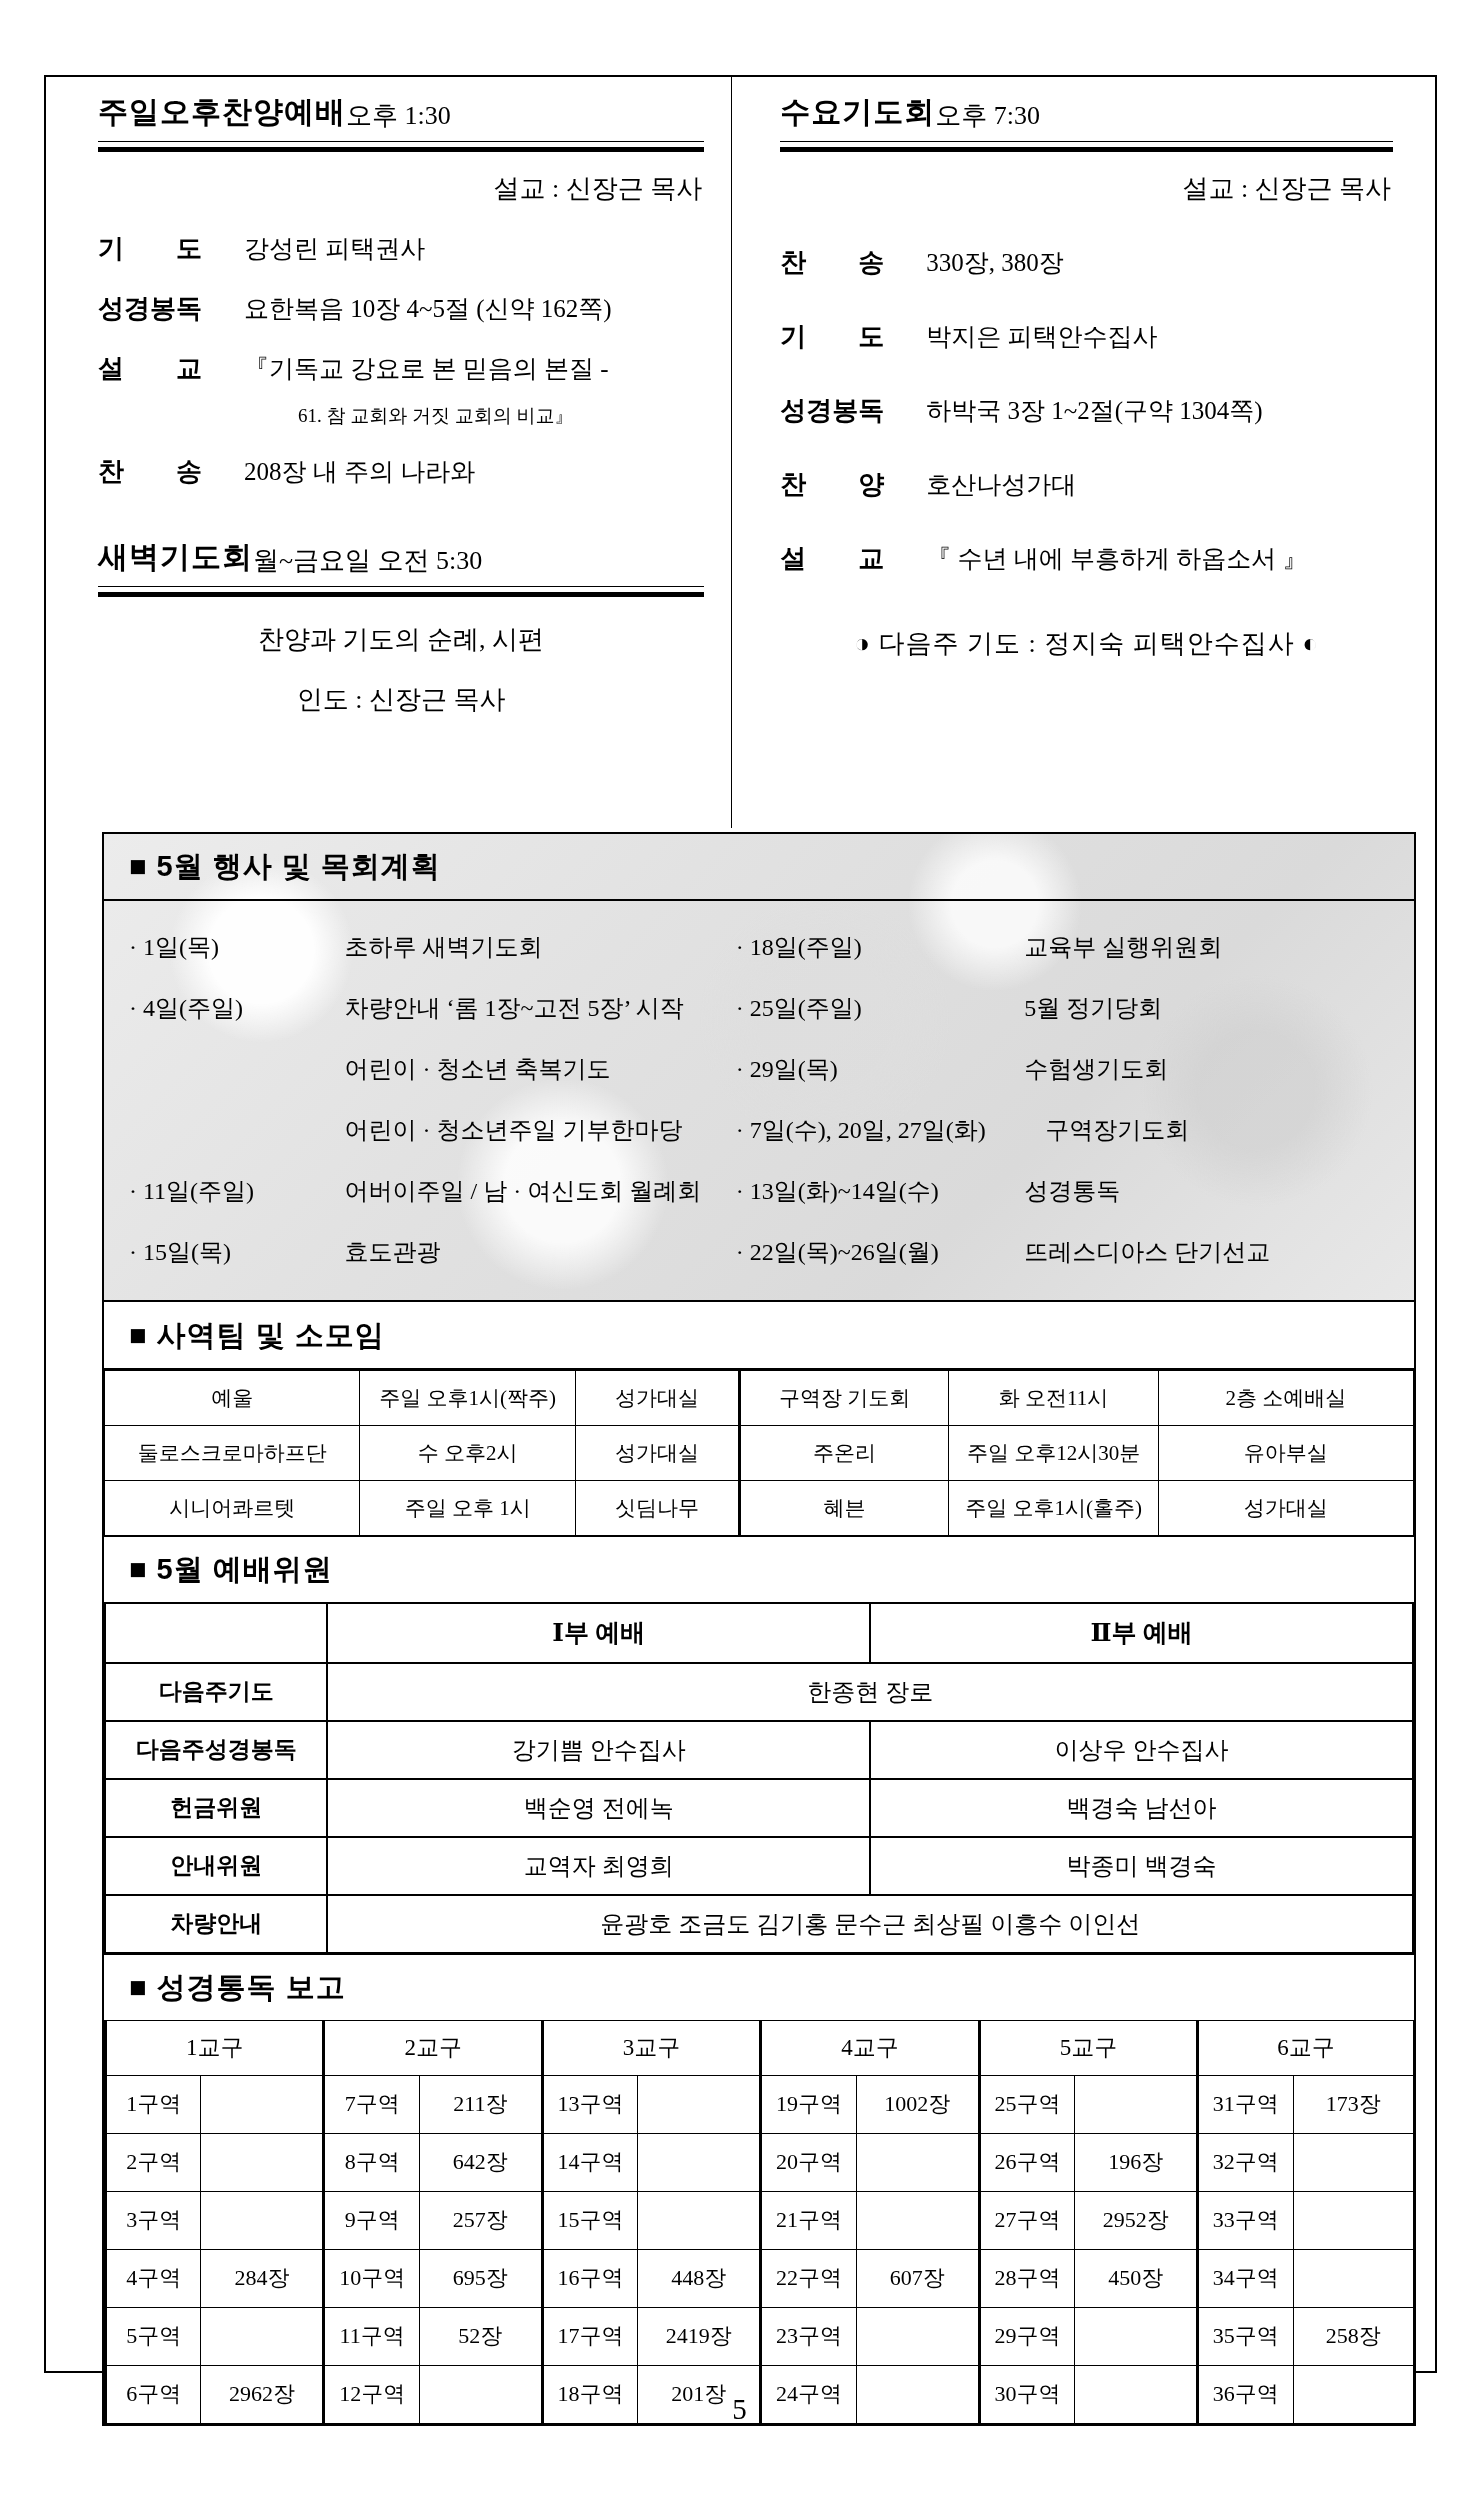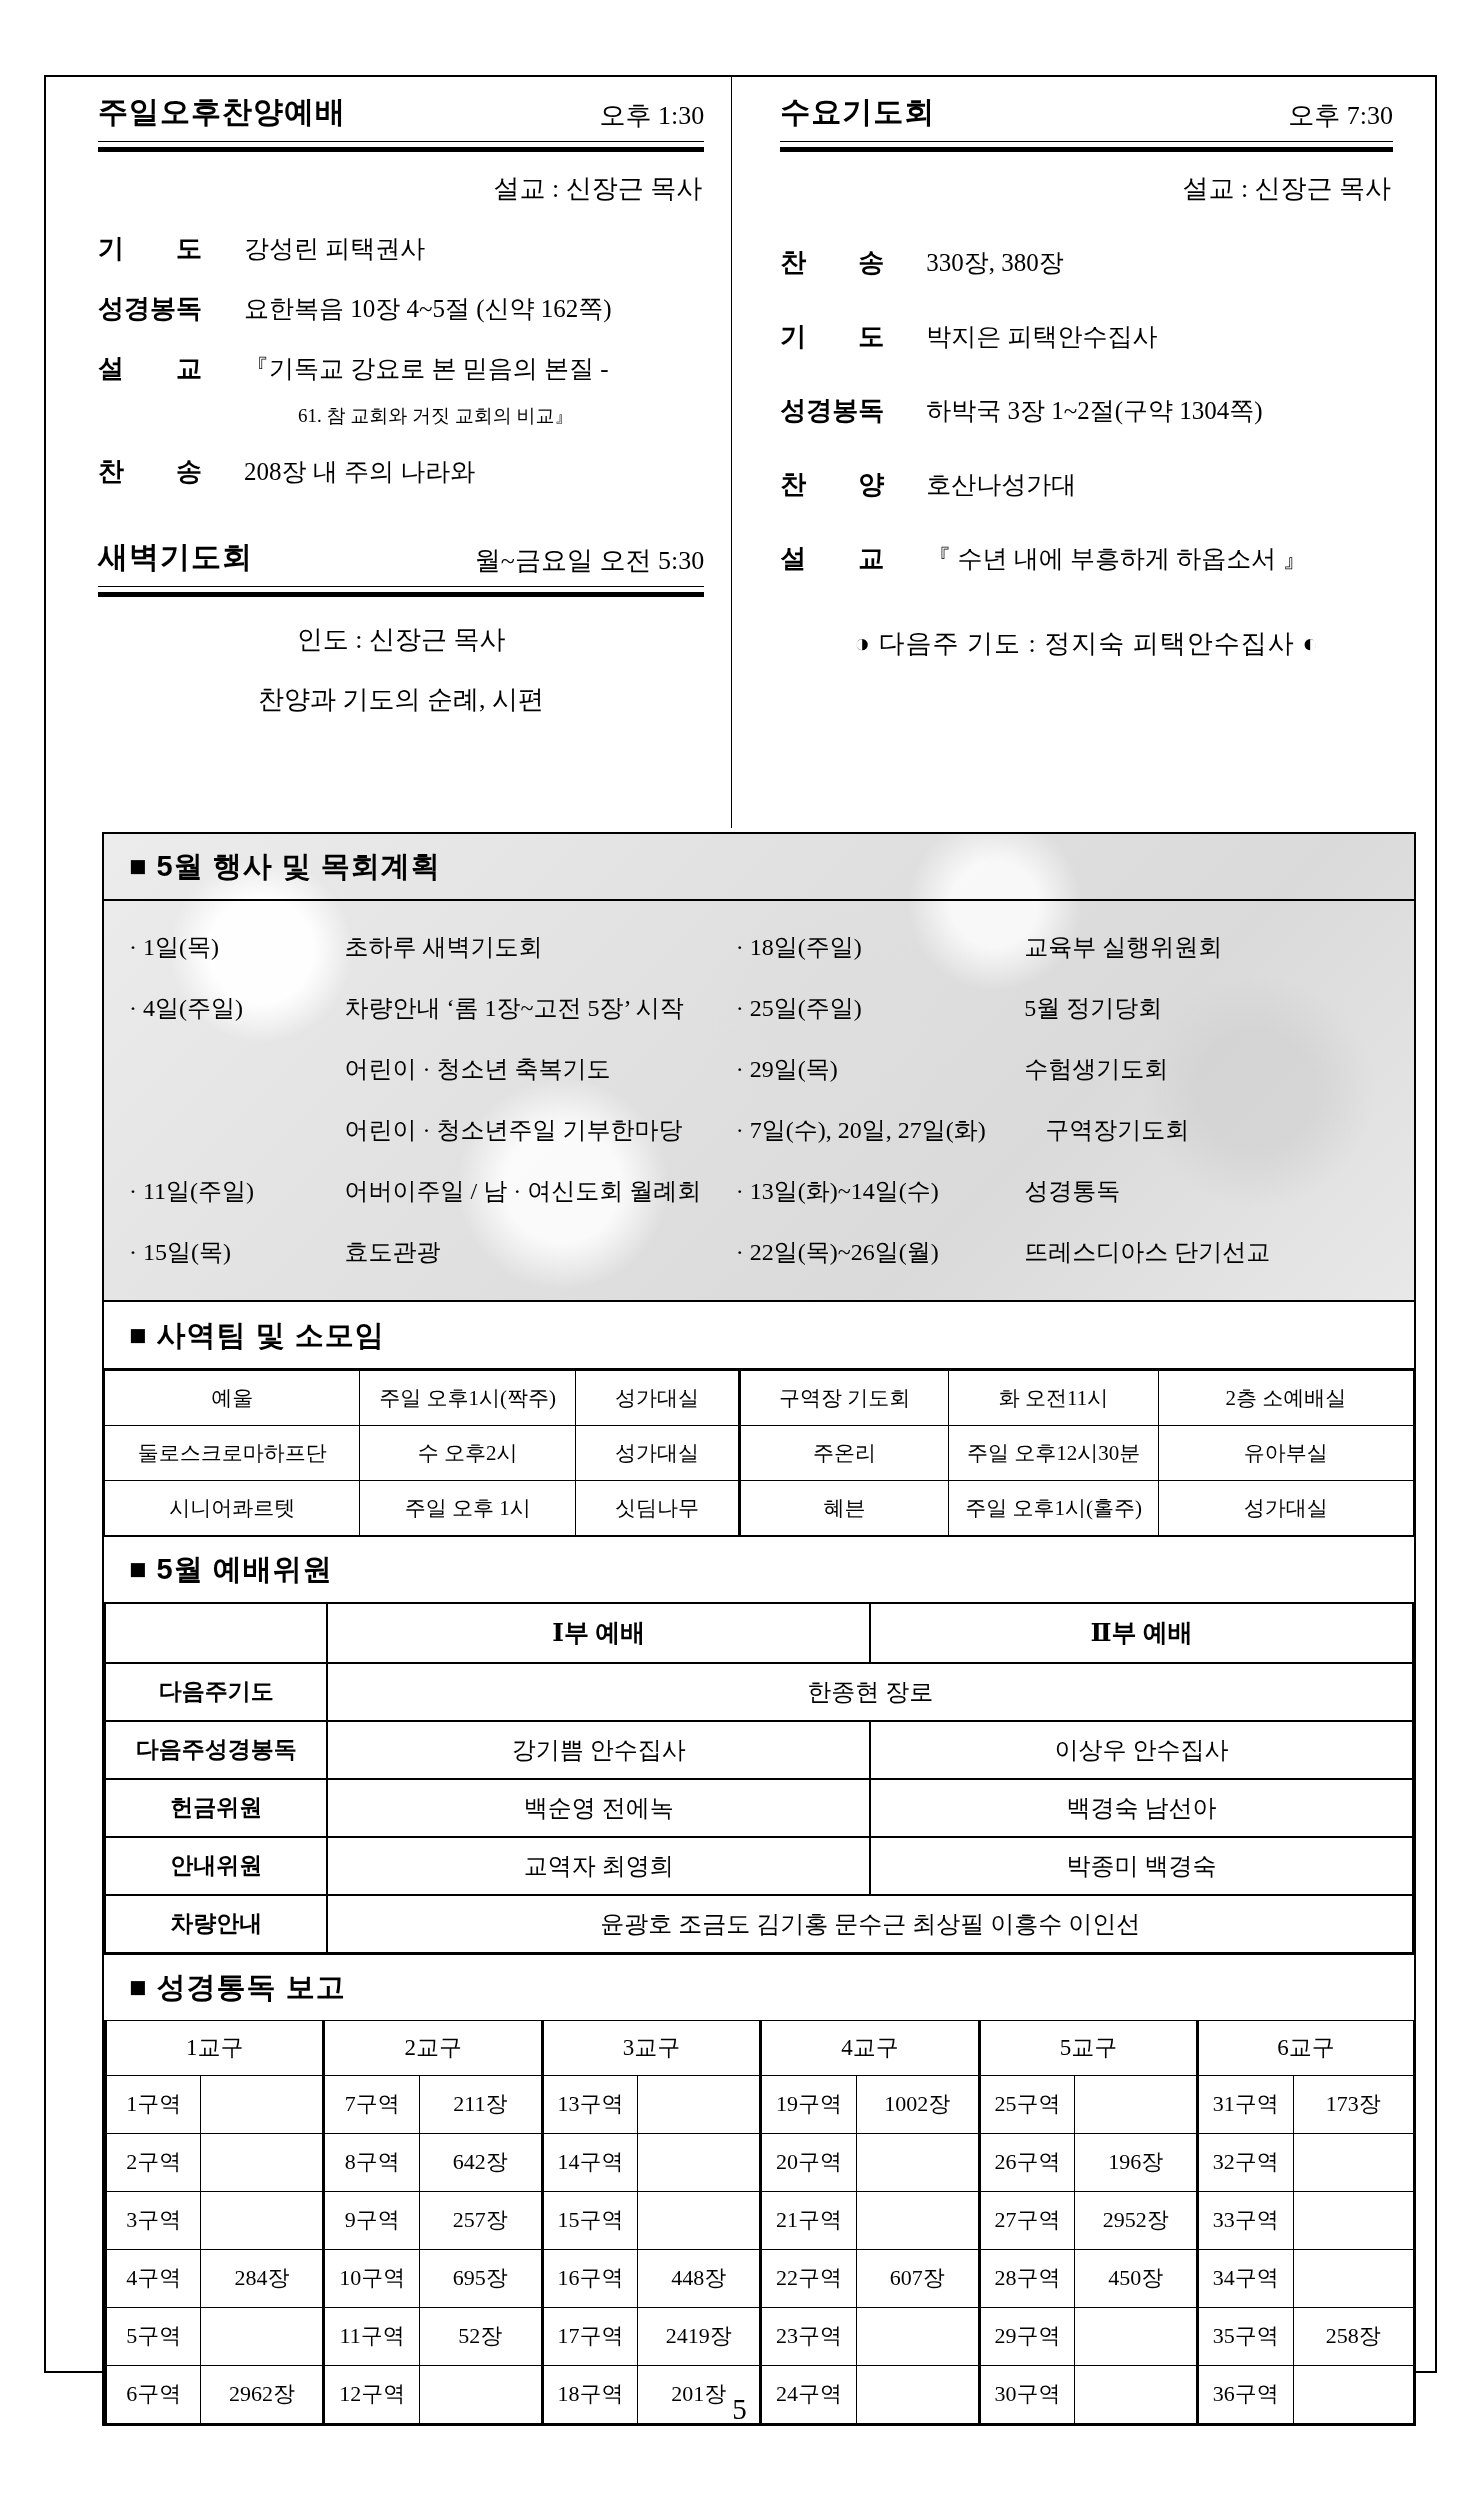--- a/index.html
+++ b/index.html
@@ -4,21 +4,21 @@
 <style>
   html,body{margin:0;padding:0;background:#fff;width:1479px;height:2500px;position:relative;
     font-family:"Liberation Serif","DejaVu Serif",serif;color:#000;}
   .frame{position:absolute;left:44px;top:75px;width:1393px;height:2298px;border:2.9px solid #000;
     box-sizing:border-box;background:#fff;}
   
   .cols{display:flex;height:751px;}
   .col{box-sizing:border-box;}
   .col-left{width:49.4%;border-right:1.9px solid #000;padding:15.4px 27px 0 52px;}
   .col-right{flex:1;padding:15.4px 42px 0 48px;}
-  .svc-head{display:flex;justify-content:space-between;align-items:flex-end;}
+  .svc-head{display:flex;justify-content:flex-start;align-items:flex-end;}
   .svc-title{font-family:"Liberation Sans","DejaVu Sans",sans-serif;font-weight:bold;font-size:30px;letter-spacing:1px;}
   .svc-time{font-size:26px;}
   .rule2{margin-top:7.7px;border-top:1.9px solid #000;border-bottom:5.8px solid #000;height:4.8px;}
   .preacher{text-align:right;font-size:26px;margin:19px 1.9px 13.5px 0;}
   .svc-item{display:flex;align-items:baseline;margin-top:25px;}
   .col-right .svc-item{margin-top:39px;}
   .svc-label{font-family:Liberation Mono, monospace;font-weight:bold;font-size:26px;
     min-width:146px;white-space:pre;}
   .svc-text{font-size:25px;}
   .svc-text2{font-size:19px;margin:17.3px 0 0 200px;}
@@ -93,22 +93,22 @@
         <span class="svc-label">찬　　송</span>
         <span class="svc-text">208장 내 주의 나라와</span>
       </div>
 
       <div class="dawn-block">
         <div class="svc-head">
           <span class="svc-title">새벽기도회</span>
           <span class="svc-time">월~금요일 오전 5:30</span>
         </div>
         <div class="rule2"></div>
+        <div class="centered-line">찬양과 기도의 순례, 시편</div>
         <div class="centered-line">인도 : 신장근 목사</div>
-        <div class="centered-line">찬양과 기도의 순례, 시편</div>
       </div>
     </div>
 
     <div class="col col-right">
       <div class="svc-head">
         <span class="svc-title">수요기도회</span>
         <span class="svc-time">오후 7:30</span>
       </div>
       <div class="rule2"></div>
       <div class="preacher">설교 : 신장근 목사</div>

